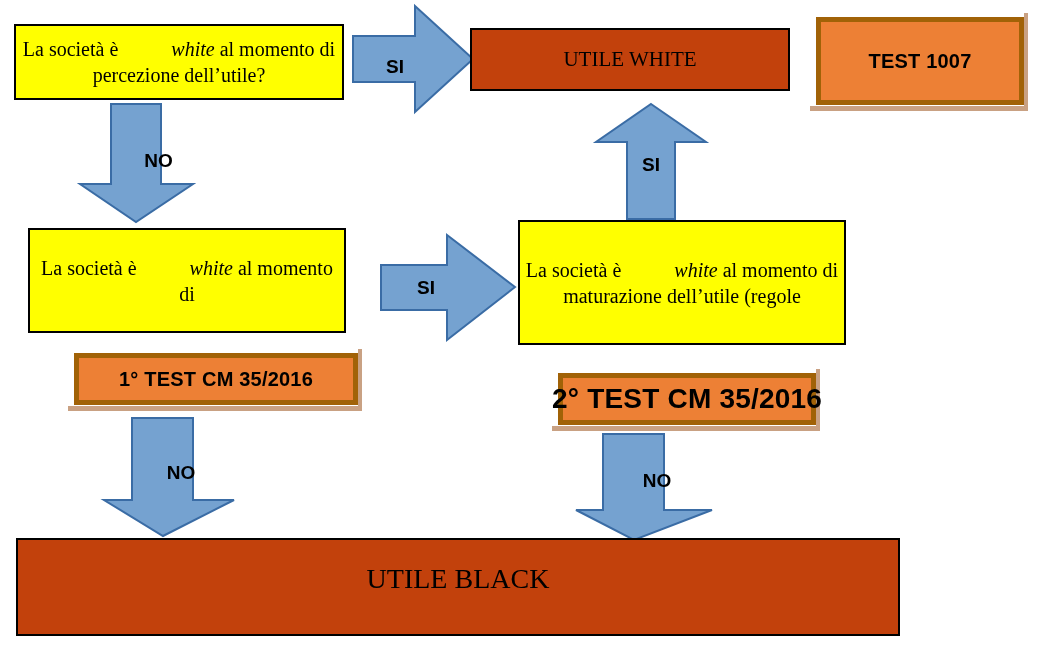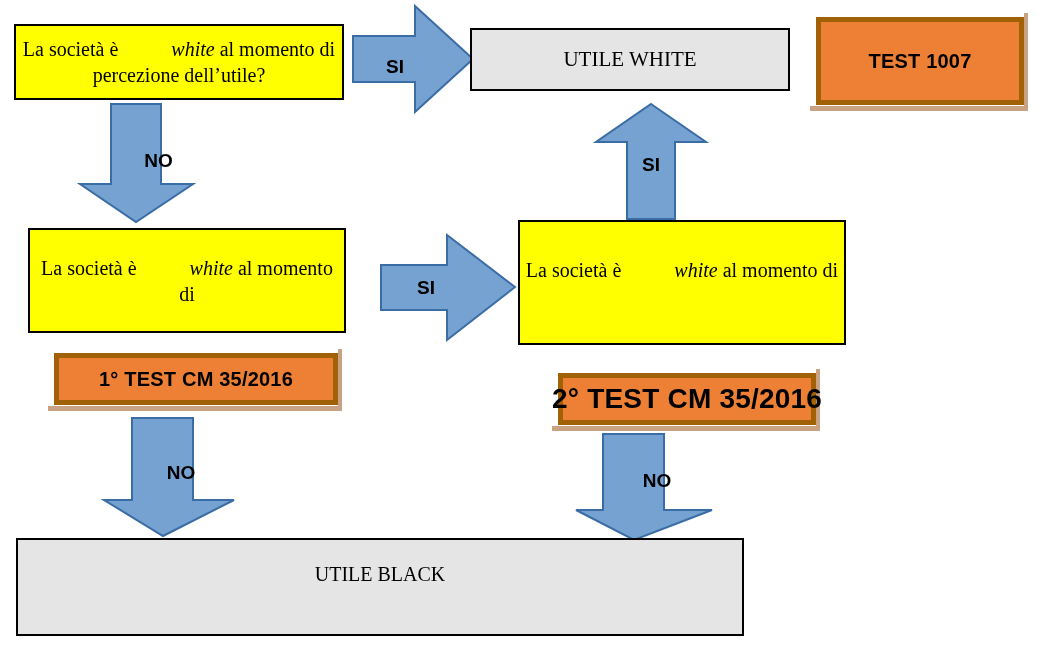--- a/index.html
+++ b/index.html
@@ -28,21 +28,21 @@
     text-align: center;
     font-family: "Liberation Serif", serif;
     color: #000000;
     line-height: 1.30;
   }
   .box-yellow {
     background: #ffff00;
     border: 2px solid #000000;
   }
   .box-green {
-    background: #e5e5e5;
+    background: #c2410c;
     border: 2px solid #000000;
   }
   .box .txt {
     padding: 0 5px;
     width: 100%;
   }
   .box .it {
     font-style: italic;
     margin-left: 48px;
   }
@@ -140,25 +140,25 @@
   <div class="arrow" style="left:381px; top:235px; width:134px; height:105px;">
     <svg width="134" height="105" viewBox="0 0 134 105">
       <polygon points="0,30 66,30 66,0 134,52 66,105 66,75 0,75" fill="#75a2d0" stroke="#3a6ca5" stroke-width="2"></polygon>
     </svg>
     <div class="lbl" style="top:42px; font-size:19px; left:-22px;">SI</div>
   </div>
 
   <div class="box box-yellow" style="left:518px; top:220px; width:328px; height:125px; font-size:20px;">
     <div class="txt">
       <span>La società è </span><span class="it">white</span><span> al momento di</span><br>
-      <br>
+      <span>maturazione dell’utile (regole</span><br>
     </div>
   </div>
 
-  <div class="chip" style="left:44px; top:344px; width:294px; height:62px;">
+  <div class="chip" style="left:64px; top:344px; width:294px; height:62px;">
     <div class="chip-inner" style="font-size:20px;">1° TEST CM 35/2016</div>
   </div>
 
   <div class="chip" style="left:548px; top:364px; width:268px; height:62px;">
     <div class="chip-inner" style="font-size:28px;">2° TEST CM 35/2016</div>
   </div>
 
   <div class="arrow" style="left:104px; top:418px; width:130px; height:118px;">
     <svg width="130" height="118" viewBox="0 0 130 118">
       <polygon points="28,0 89,0 89,82 130,82 59,118 0,82 28,82" fill="#75a2d0" stroke="#3a6ca5" stroke-width="2"></polygon>
@@ -166,17 +166,17 @@
     <div class="lbl" style="top:44px; font-size:19px; left:12px;">NO</div>
   </div>
 
   <div class="arrow" style="left:576px; top:434px; width:136px; height:106px;">
     <svg width="136" height="106" viewBox="0 0 136 106">
       <polygon points="27,0 88,0 88,76 136,76 58,106 0,76 27,76" fill="#75a2d0" stroke="#3a6ca5" stroke-width="2"></polygon>
     </svg>
     <div class="lbl" style="top:36px; font-size:19px; left:13px;">NO</div>
   </div>
 
-  <div class="box box-green" style="left:16px; top:538px; width:728px; height:98px; font-size:20px; align-items:flex-start;justify-content:center;">
+  <div class="box box-green" style="left:16px; top:538px; width:884px; height:98px; font-size:28px; align-items:flex-start;justify-content:center;">
     <div class="txt" style="padding-top:21px;">UTILE BLACK</div>
   </div>
 
 </div>
 
 </body></html>

